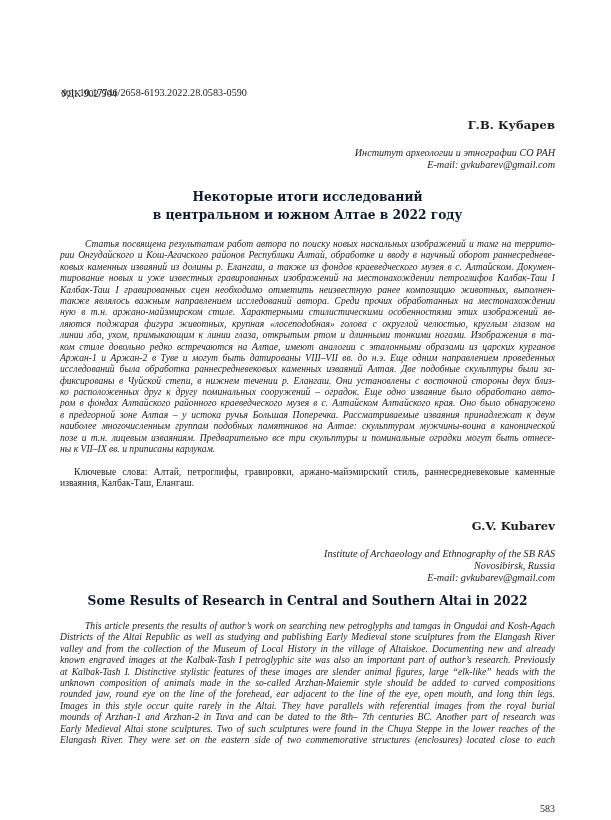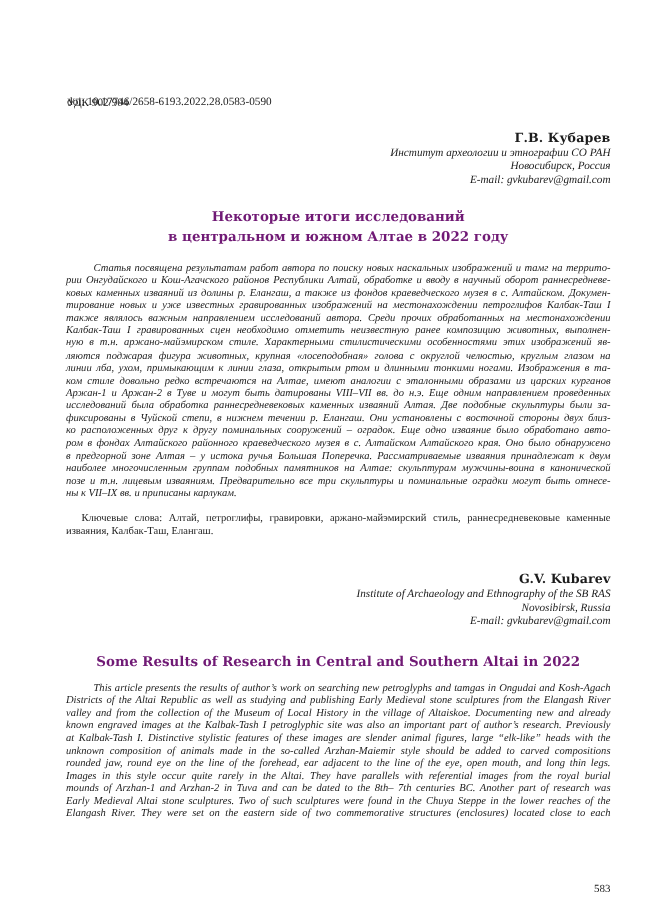--- a/index.html
+++ b/index.html
@@ -3,25 +3,25 @@
 <meta charset="utf-8">
 <style>
   html, body { margin: 0; padding: 0; background: #ffffff; }
   body { width: 611px; height: 820px; position: relative; overflow: hidden;
          font-family: "Liberation Serif", "DejaVu Serif", serif; color: #1c1c1c; }
   .page { position: absolute; left: 0; top: 0; width: 611px; height: 820px; }
   .meta { position: absolute; left: 61px; font-size: 10.2px; line-height: 11px; }
   .author { position: absolute; right: 56px; font-weight: bold; font-size: 11.5px;
             font-family: "DejaVu Serif", serif; letter-spacing: 0.1px; }
   .affil { position: absolute; right: 56px; text-align: right; font-style: italic;
-           font-size: 10.2px; line-height: 12px; }
+           font-size: 10.2px; line-height: 12px; margin-top: 13px; }
   .affil div { white-space: nowrap; }
   .title { position: absolute; left: 60px; width: 495px; text-align: center;
            font-family: "DejaVu Serif", serif; font-weight: bold; font-size: 12.2px;
-           line-height: 18px; color: #701a75; }
+           line-height: 18px; color: #0f172a; }
   .abstract { position: absolute; left: 60px; width: 495px; font-style: italic;
               font-size: 9.6px; line-height: 11.4px; }
   .abstract .ln { display: block; white-space: nowrap; text-align: justify;
                   text-align-last: justify; height: 11.4px; overflow: visible; }
   .abstract .ln.first { padding-left: 25px; }
   .abstract .ln.last { text-align-last: left; }
   .keywords { position: absolute; left: 60px; width: 495px; font-size: 9.6px; line-height: 11.4px; }
   .keywords .ln { display: block; white-space: nowrap; text-align: justify; text-align-last: justify; }
   .keywords .ln.first { padding-left: 14px; }
   .keywords .ln.last { text-align-last: left; }
@@ -32,36 +32,35 @@
 <body>
 
 <div class="page">
 
   <div class="meta" style="top:87px;">doi: 10.17746/2658-6193.2022.28.0583-0590</div>
   <div class="meta" style="top:88px;">УДК 902/904</div>
 
   <div class="author" style="top:118px;">Г.В. Кубарев</div>
   <div class="affil" style="top:134px;">
     <div>Институт археологии и этнографии СО РАН</div>
-    <div>Новосибирск, Россия</div>
     <div>E-mail: gvkubarev@gmail.com</div>
   </div>
 
   <div class="title" style="top:188px;">
     <div>Некоторые итоги исследований</div>
     <div>в центральном и южном Алтае в 2022 году</div>
   </div>
 
   <div class="abstract" style="top:238px;">
     <span class="ln first">Статья посвящена результатам работ автора по поиску новых наскальных изображений и тамг на террито-</span>
     <span class="ln">рии Онгудайского и Кош-Агачского районов Республики Алтай, обработке и вводу в научный оборот раннесредневе-</span>
     <span class="ln">ковых каменных изваяний из долины р. Елангаш, а также из фондов краеведческого музея в с. Алтайском. Докумен-</span>
     <span class="ln">тирование новых и уже известных гравированных изображений на местонахождении петроглифов Калбак-Таш I</span>
+    <span class="ln">Калбак-Таш I гравированных сцен необходимо отметить неизвестную ранее композицию животных, выполнен-</span>
     <span class="ln">также являлось важным направлением исследований автора. Среди прочих обработанных на местонахождении</span>
-    <span class="ln">Калбак-Таш I гравированных сцен необходимо отметить неизвестную ранее композицию животных, выполнен-</span>
     <span class="ln">ную в т.н. аржано-майэмирском стиле. Характерными стилистическими особенностями этих изображений яв-</span>
     <span class="ln">ляются поджарая фигура животных, крупная «лосеподобная» голова с округлой челюстью, круглым глазом на</span>
     <span class="ln">линии лба, ухом, примыкающим к линии глаза, открытым ртом и длинными тонкими ногами. Изображения в та-</span>
     <span class="ln">ком стиле довольно редко встречаются на Алтае, имеют аналогии с эталонными образами из царских курганов</span>
     <span class="ln">Аржан-1 и Аржан-2 в Туве и могут быть датированы VIII–VII вв. до н.э. Еще одним направлением проведенных</span>
     <span class="ln">исследований была обработка раннесредневековых каменных изваяний Алтая. Две подобные скульптуры были за-</span>
     <span class="ln">фиксированы в Чуйской степи, в нижнем течении р. Елангаш. Они установлены с восточной стороны двух близ-</span>
     <span class="ln">ко расположенных друг к другу поминальных сооружений – оградок. Еще одно изваяние было обработано авто-</span>
     <span class="ln">ром в фондах Алтайского районного краеведческого музея в с. Алтайском Алтайского края. Оно было обнаружено</span>
     <span class="ln">в предгорной зоне Алтая – у истока ручья Большая Поперечка. Рассматриваемые изваяния принадлежат к двум</span>

